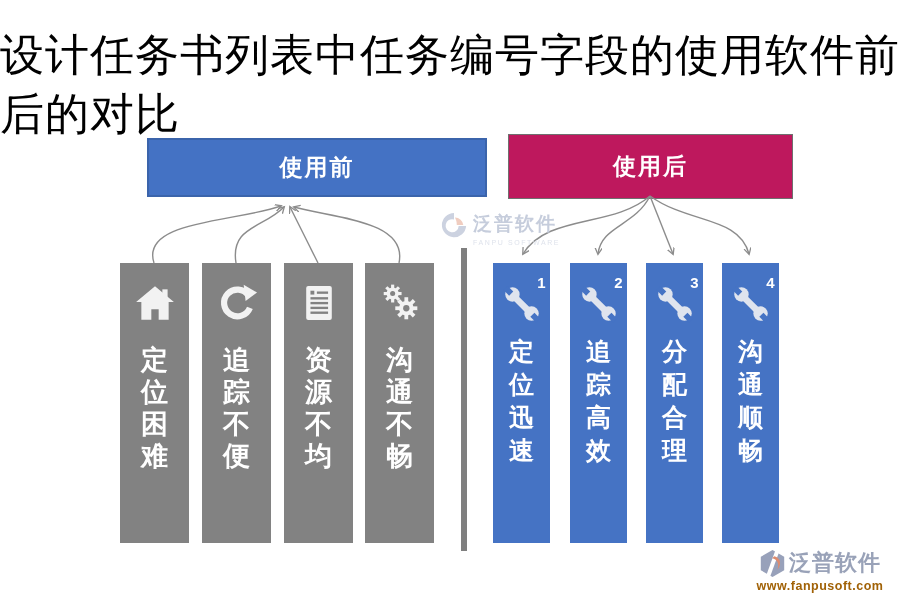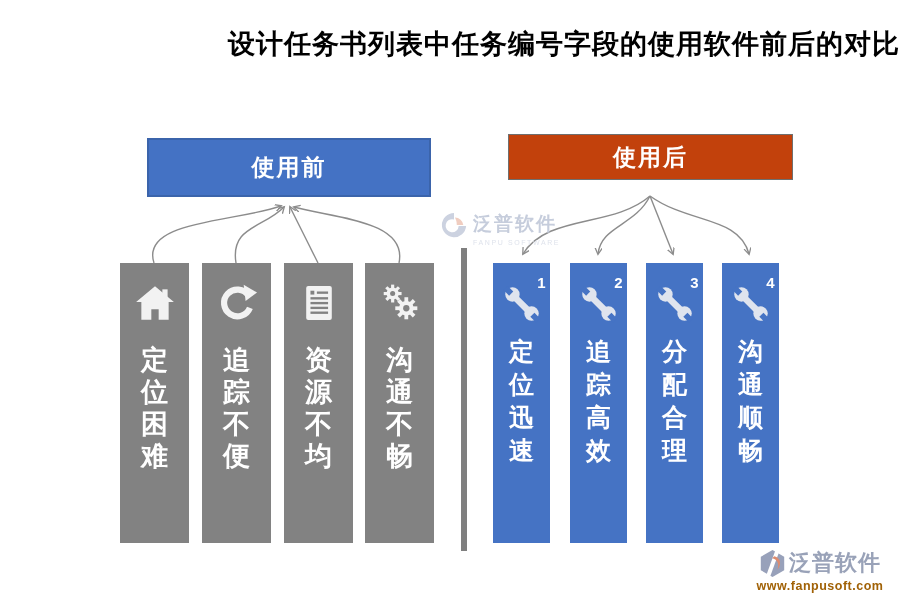--- a/index.html
+++ b/index.html
@@ -1,25 +1,25 @@
 <!DOCTYPE html>
 <html><head>
 <meta charset="utf-8">
 <style>
   html,body{margin:0;padding:0;background:#fff;}
   .stage{position:relative;width:900px;height:600px;background:#ffffff;overflow:hidden;
          font-family:"Liberation Sans","DejaVu Sans",sans-serif;}
 
-  .title{position:absolute;top:26px;left:0;right:0;text-align:right;
-         font-size:27px;font-weight:bold;color:#000;letter-spacing:1px;}
+  .title{position:absolute;top:26px;left:0;right:0;text-align:left;
+         font-size:44px;font-weight:normal;color:#000;letter-spacing:1px;}
 
   .hdr{position:absolute;display:flex;align-items:center;justify-content:center;
        color:#fff;font-size:23px;font-weight:bold;box-sizing:border-box;letter-spacing:2px;}
-  .hdr.blue{left:147px;top:138px;width:284px;height:59px;background:#4472c4;border:2px solid #3b64ab;}
-  .hdr.gray{left:508px;top:134px;width:285px;height:46px;background:#c2410c;border:1px solid #6f6f6f;text-align:right;}
+  .hdr.blue{left:147px;top:138px;width:340px;height:59px;background:#4472c4;border:2px solid #3b64ab;}
+  .hdr.gray{left:508px;top:134px;width:285px;height:65px;background:#be185d;border:1px solid #6f6f6f;text-align:right;}
 
   .arrows{position:absolute;}
   .arrows.left{left:118px;top:196px;}
   .arrows.right{left:493px;top:194px;}
 
   .col{position:absolute;top:263px;height:280px;display:flex;flex-direction:column;align-items:center;}
   .col.gray{width:69px;background:#828282;}
   .col.blue{width:57px;background:#4573c4;}
 
   .icon-wrap{margin-top:14px;height:52px;display:flex;align-items:center;justify-content:center;}

